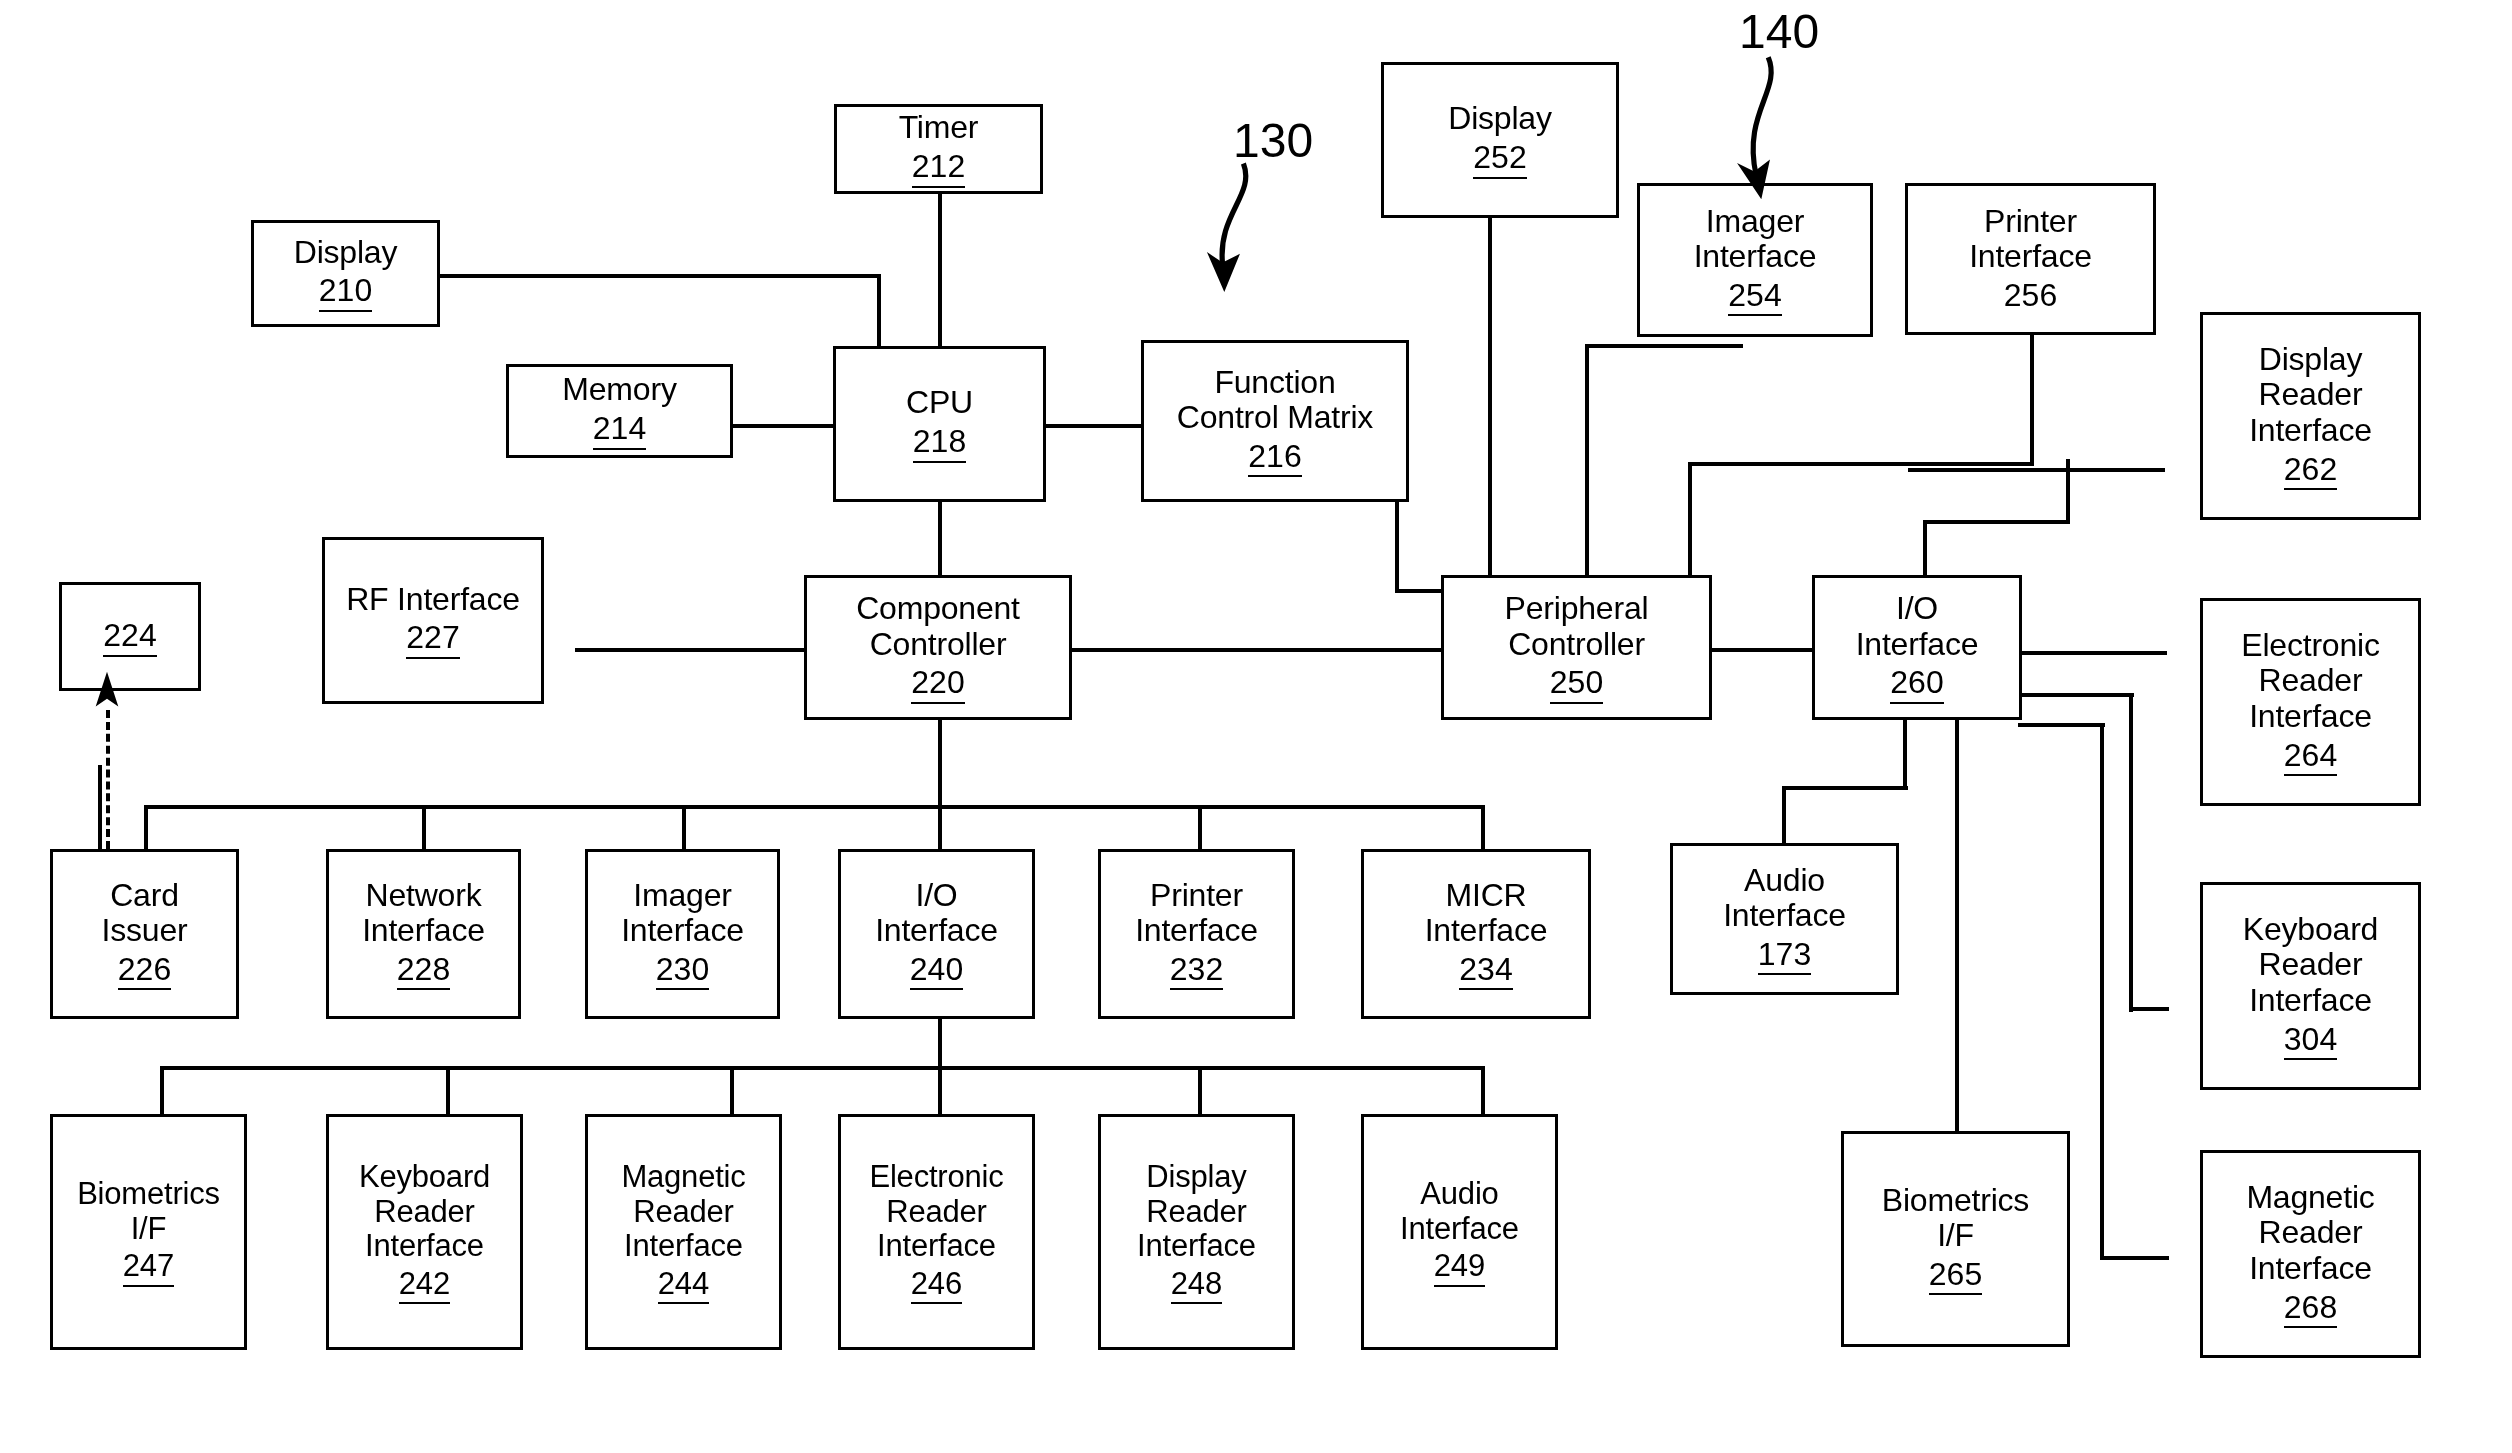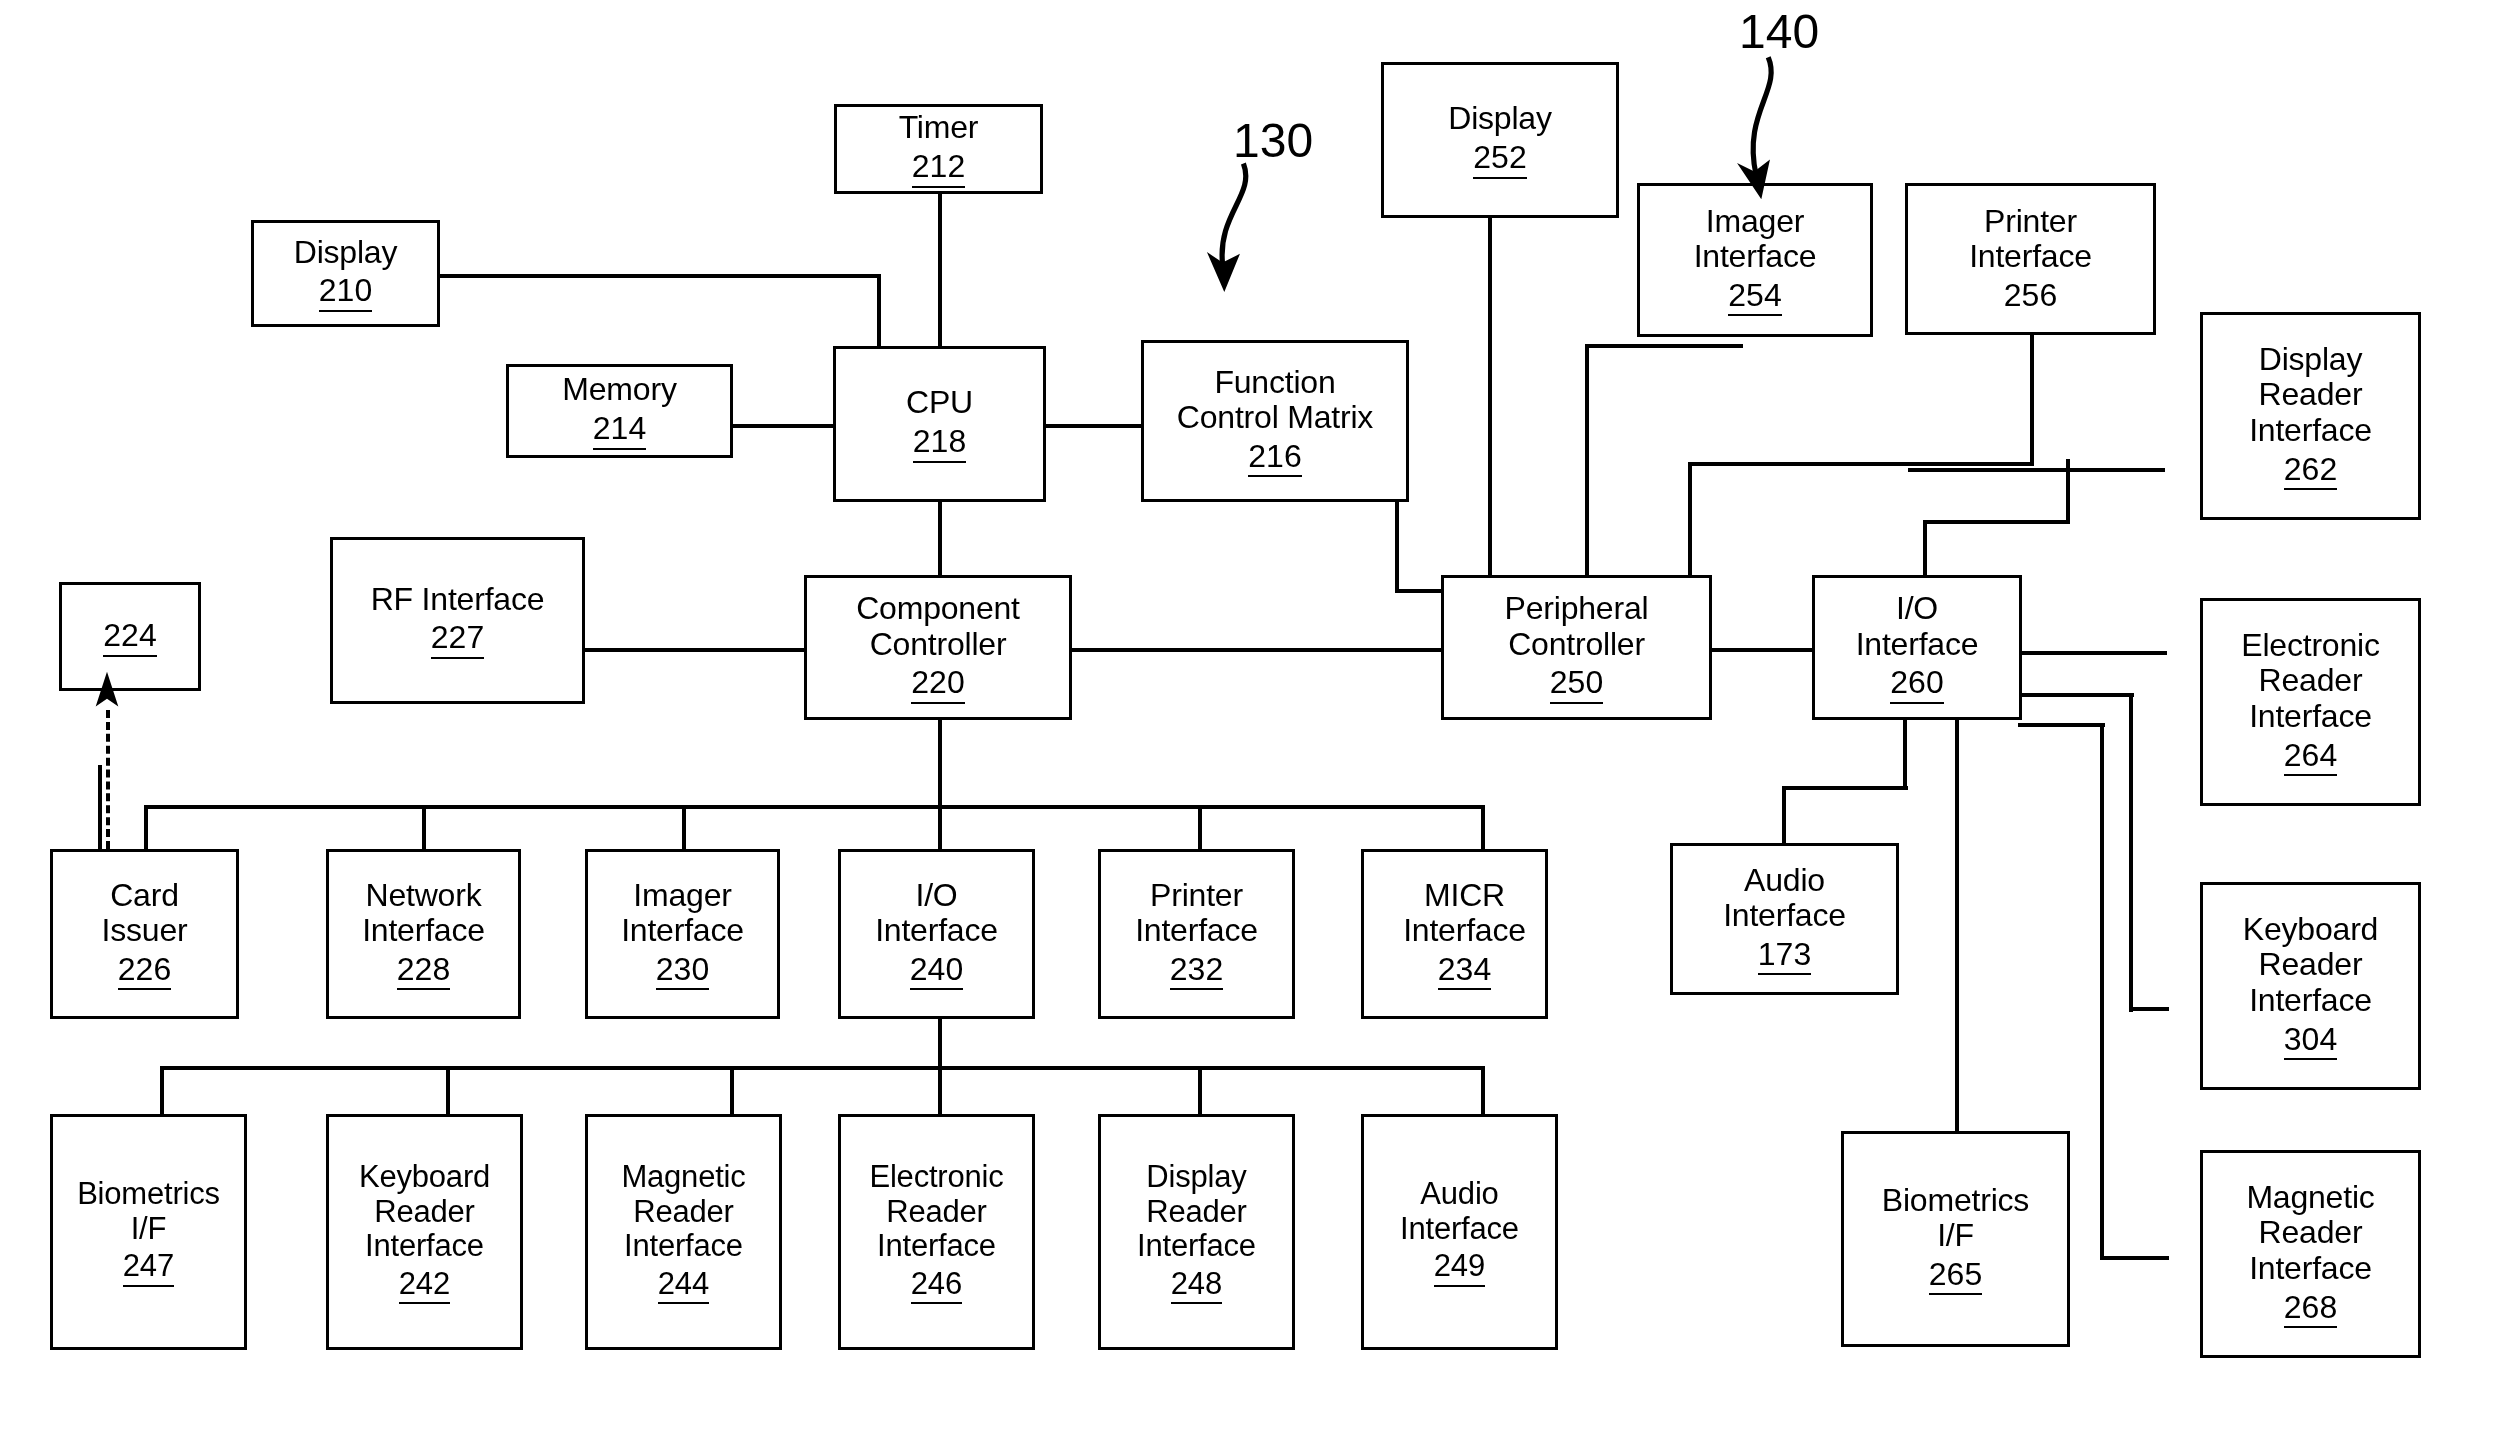--- a/index.html
+++ b/index.html
@@ -213,21 +213,21 @@
     <span class="lbl">Display
 Reader
 Interface</span>
     <span class="num ul">262</span>
   </div>
 
   <div class="node" style="left:59px; top:582px; width:142px; height:109px;">
     <span class="num ul">224</span>
   </div>
 
-  <div class="node" style="left:322px; top:537px; width:255px; height:167px;margin-left:8px;">
+  <div class="node" style="left:322px; top:537px; width:222px; height:167px;">
     <span class="lbl">RF Interface</span>
     <span class="num ul">227</span>
   </div>
 
   <div class="node" style="left:804px; top:575px; width:268px; height:145px;">
     <span class="lbl">Component
 Controller</span>
     <span class="num ul">220</span>
   </div>
 
@@ -273,21 +273,21 @@
 Interface</span>
     <span class="num ul">240</span>
   </div>
 
   <div class="node" style="left:1098px; top:849px; width:197px; height:170px;">
     <span class="lbl">Printer
 Interface</span>
     <span class="num ul">232</span>
   </div>
 
-  <div class="node" style="left:1361px; top:849px; width:187px; height:170px;padding-left:20px;">
+  <div class="node" style="left:1361px; top:849px; width:230px; height:170px;padding-left:20px;">
     <span class="lbl">MICR
 Interface</span>
     <span class="num ul">234</span>
   </div>
 
   <div class="node" style="left:1670px; top:843px; width:229px; height:152px;">
     <span class="lbl">Audio
 Interface</span>
     <span class="num ul">173</span>
   </div>

